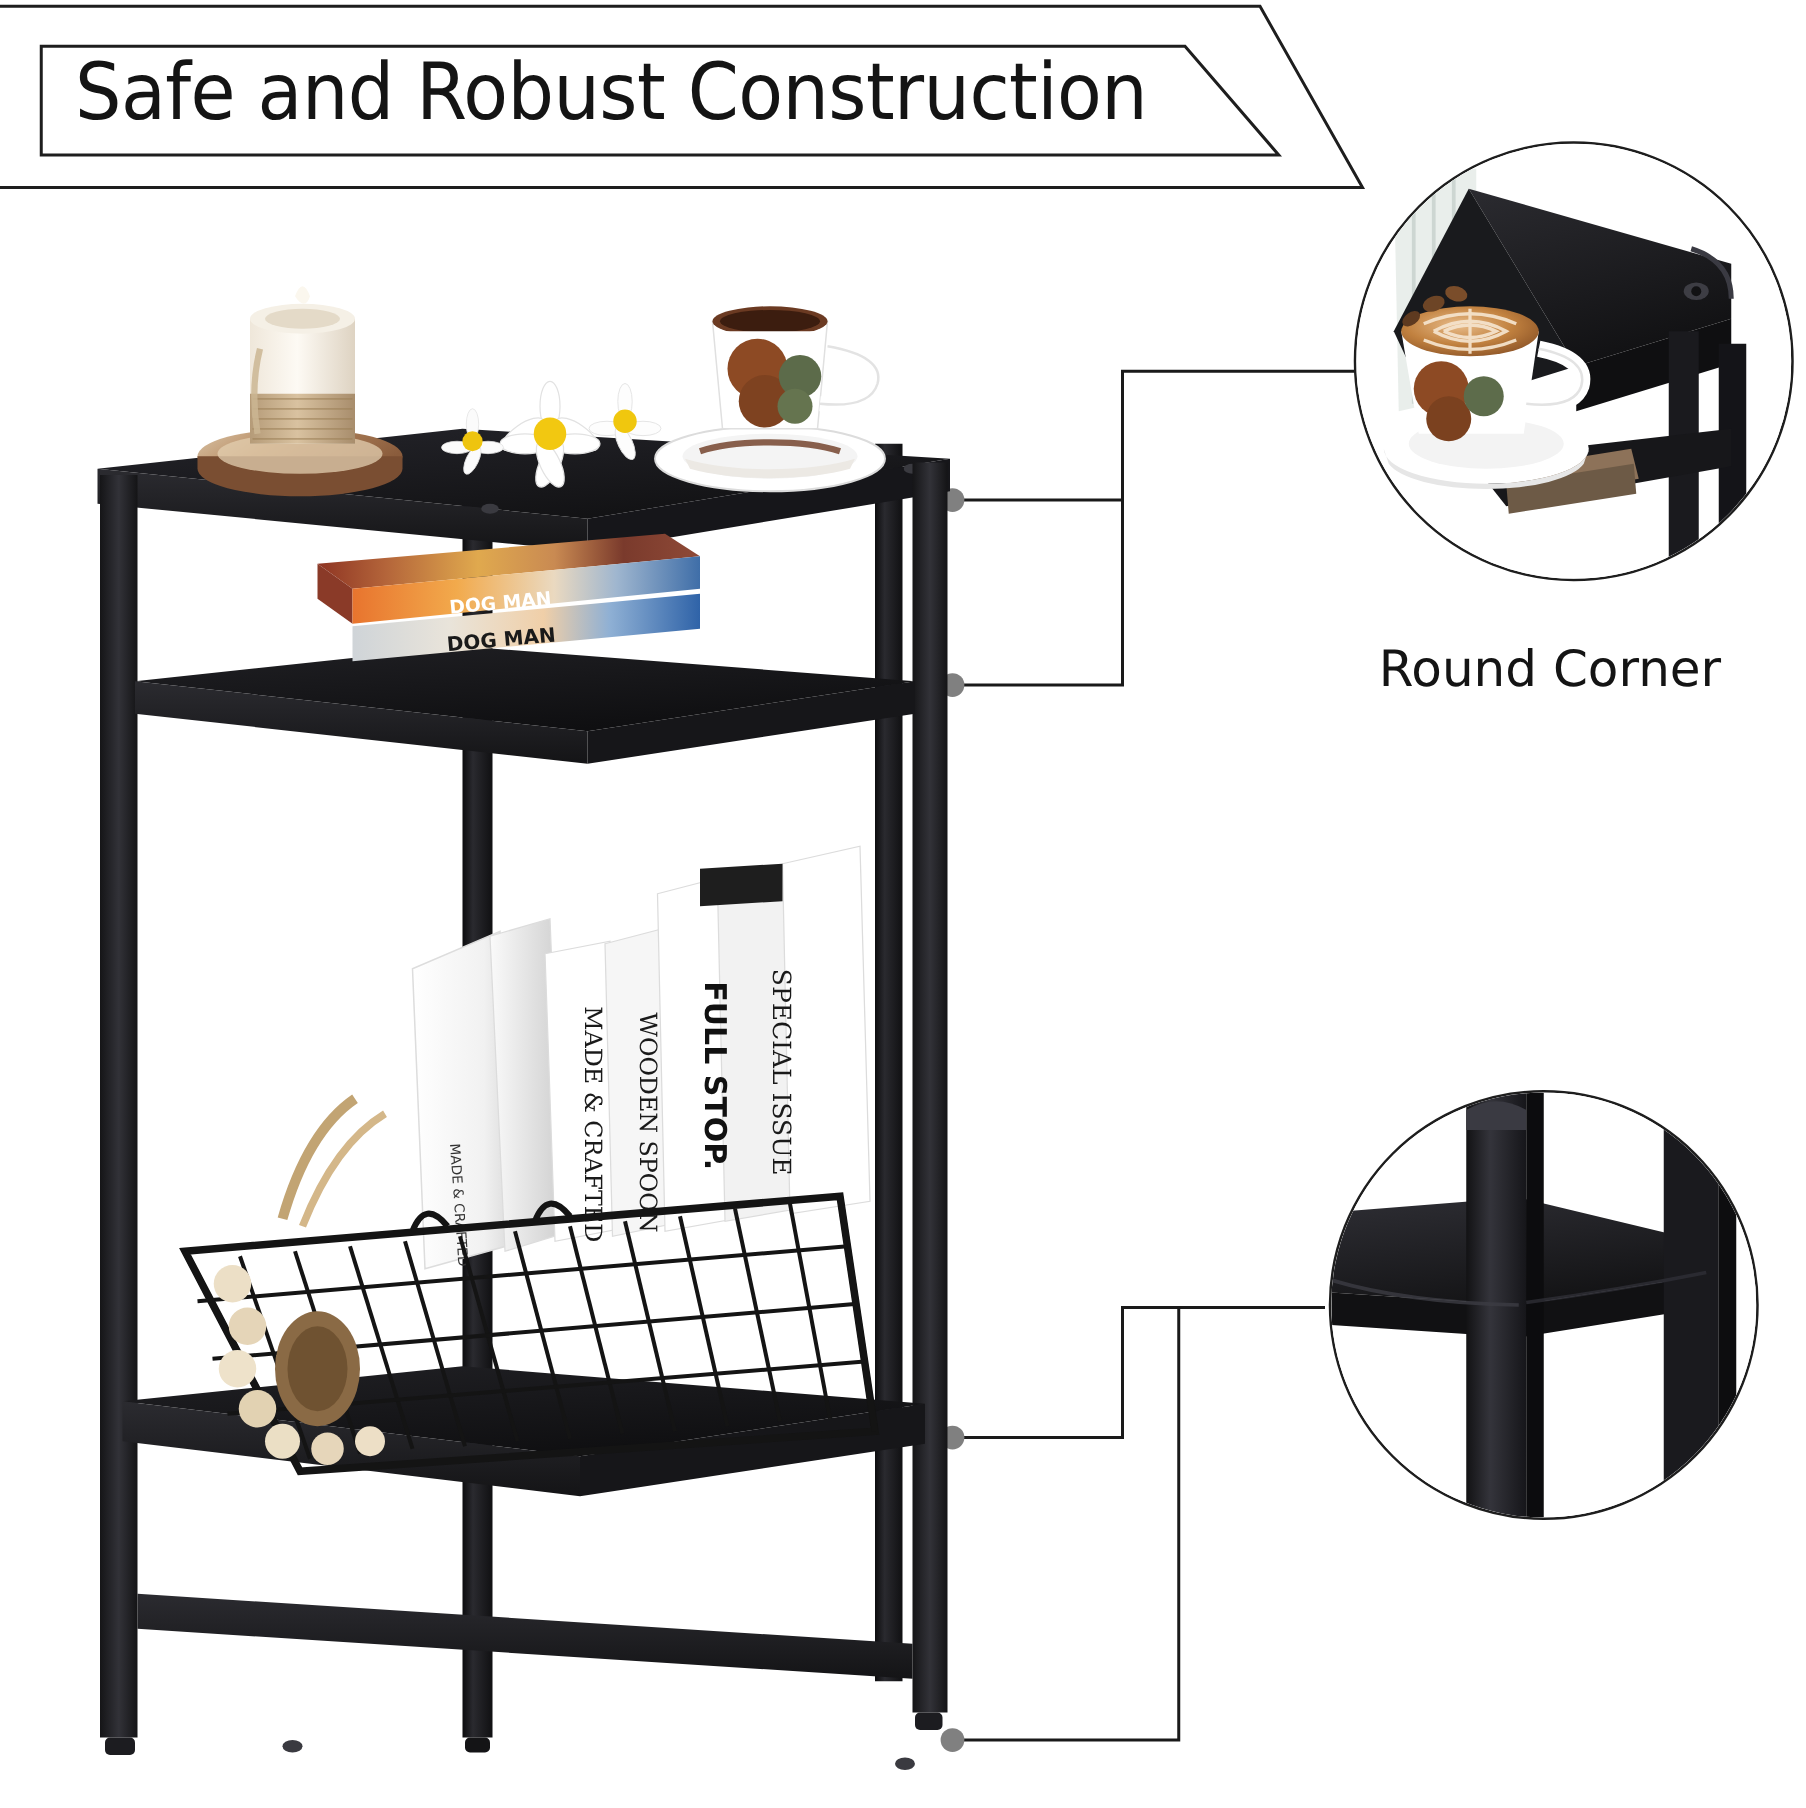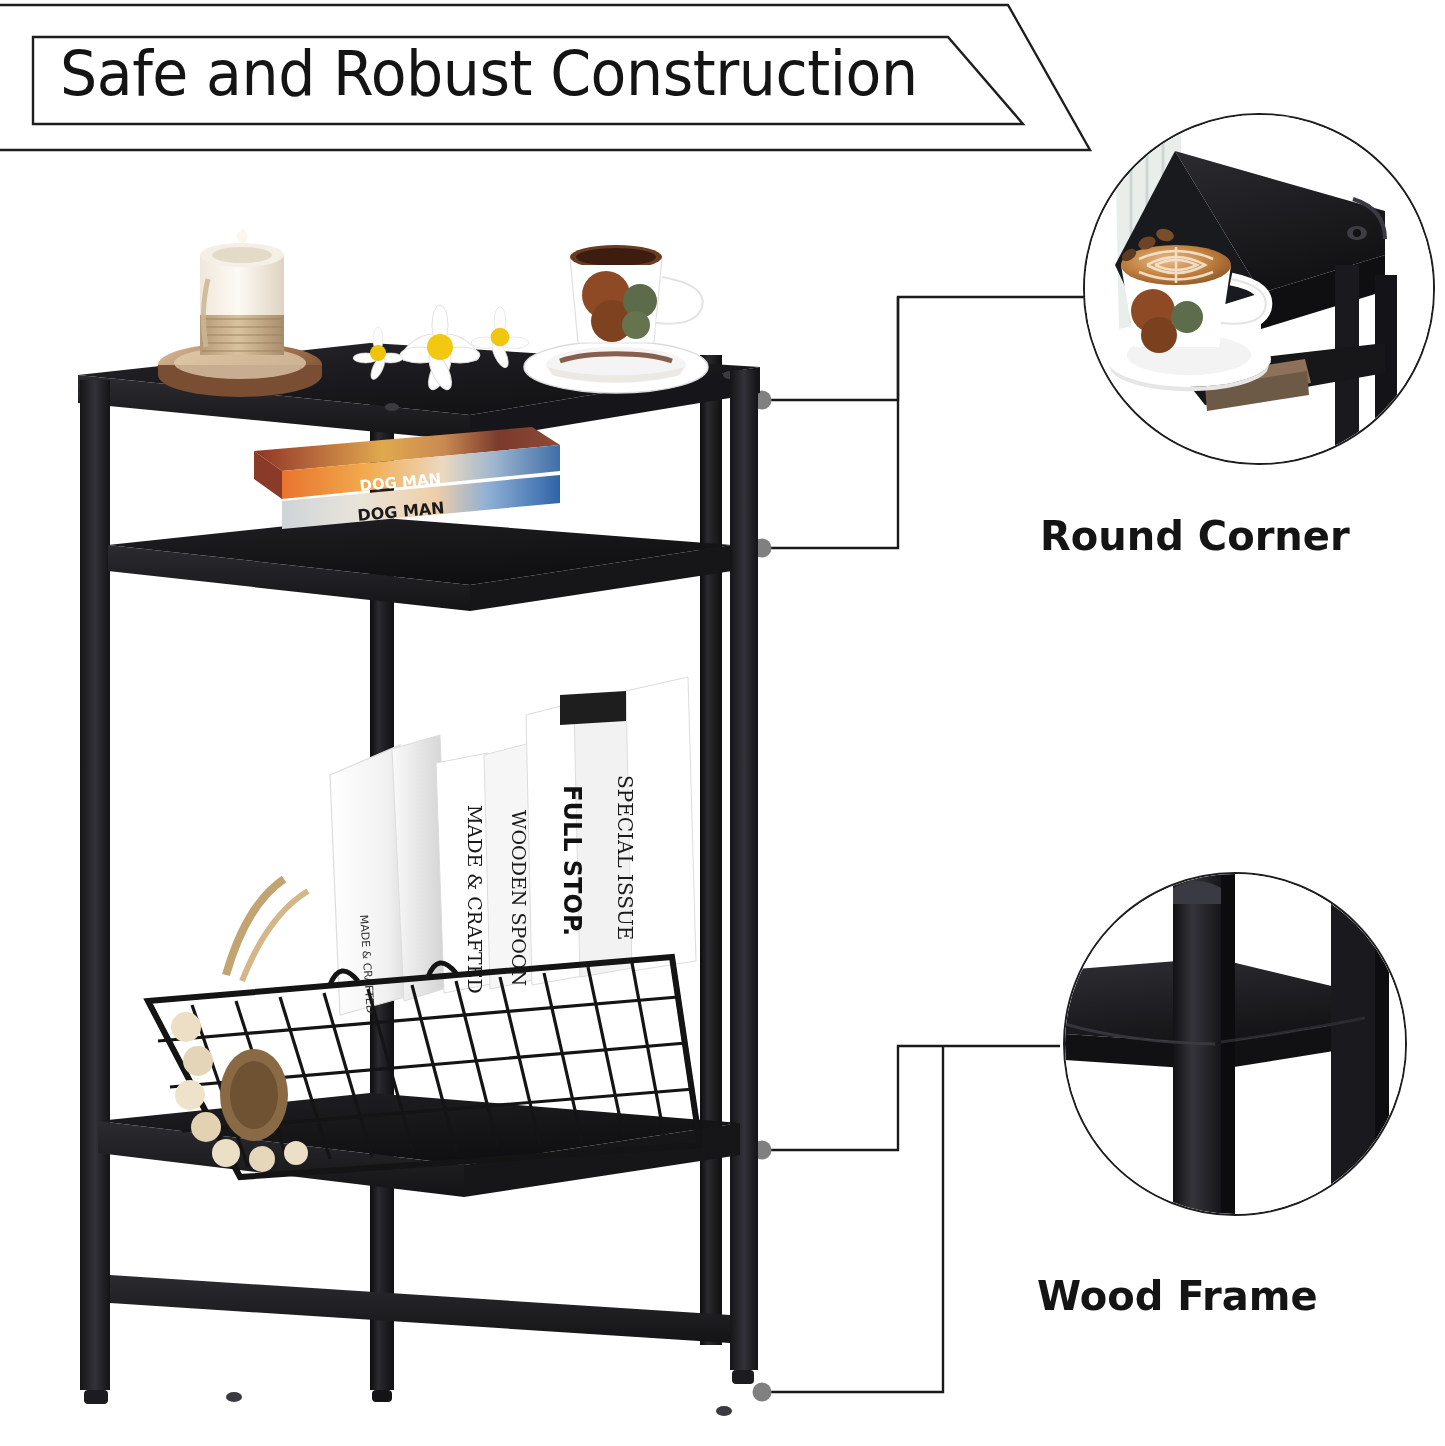--- a/index.html
+++ b/index.html
@@ -63,23 +63,24 @@
     background: #ffffff;
   }
   #inset-round { left: 1083px; top: 113px; width: 348px; height: 348px; }
   #inset-frame { left: 1063px; top: 872px; width: 340px; height: 340px; }
 
   .inset-photo { position: absolute; left: 0; top: 0; width: 100%; height: 100%; }
 
   .callout-label {
     position: absolute;
     width: 400px;
+    text-align: center;
     font-family: "DejaVu Sans", sans-serif;
     font-size: 40px;
-    font-weight: 700;
+    font-weight: 400;
     color: #141414;
   }
   #label-round { left: 1040px; top: 513px; }
   #label-frame { left: 1037px; top: 1273px; }
 
   
   #product {
     position: absolute;
     left: 40px;
     top: 215px;
@@ -450,15 +451,14 @@
       <rect x="310" y="30" width="14" height="310" fill="#0d0d0f"></rect>
 
       <path d="M 108 14 Q 132 0 156 14 L 156 30 L 108 30 Z" fill="#3a3a42"></path>
 
       <path d="M 0 150 Q 60 168 150 170" fill="none" stroke="#3c3c44" stroke-width="3" opacity="0.8"></path>
       <path d="M 156 168 Q 230 158 300 144" fill="none" stroke="#2e2e36" stroke-width="3" opacity="0.8"></path>
     </svg>
   </div>
 
   <div class="callout-label" id="label-round">Round Corner</div>
-  <div class="callout-label" id="label-frame">Wood Frame</div>
 
 </div>
 
 </body></html>

